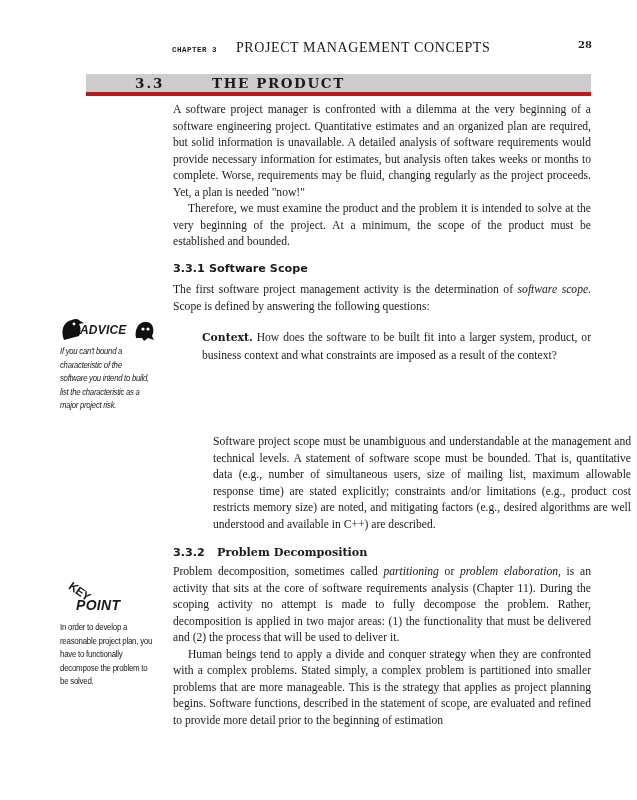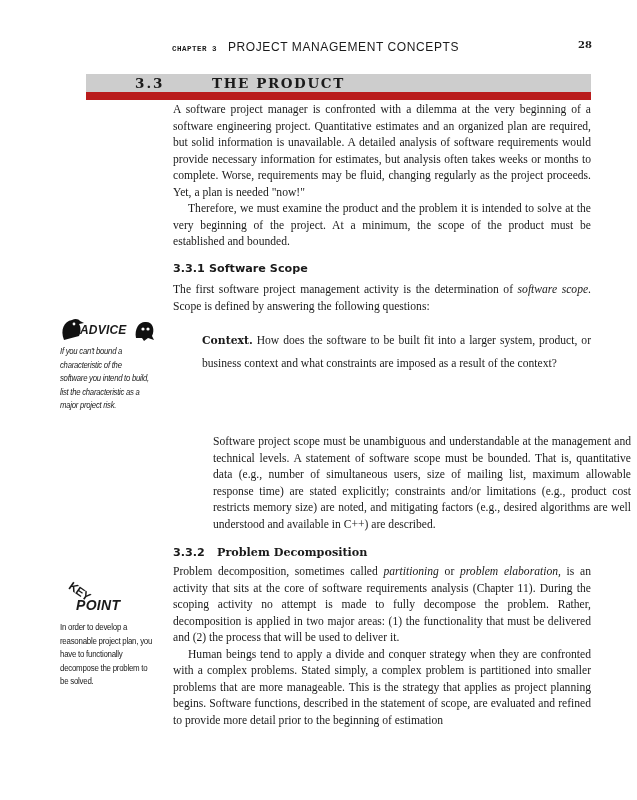--- a/index.html
+++ b/index.html
@@ -1,37 +1,37 @@
 <!DOCTYPE html>
 <html><head>
 <meta charset="utf-8">
 <style>
   html, body { margin: 0; padding: 0; background: #ffffff; }
   body { width: 637px; height: 800px; position: relative; overflow: hidden;
          font-family: "DejaVu Serif", serif; color: #1a1a1a; }
   .running-head { position: absolute; top: 40px; left: 172px; width: 420px; height: 14px;
                   font-size: 7.5px; letter-spacing: 0.5px; }
   .rh-chapter { font-weight: bold; font-family: Liberation Mono, monospace; }
-  .rh-title { margin-left: 8px; font-family: Liberation Sans, sans-serif; font-size: 12px; letter-spacing: 0.6px; }
+  .rh-title { margin-left: 16px; font-family: Liberation Serif, serif; font-size: 14px; letter-spacing: 0.6px; }
   .page-number { position: absolute; right: 0; top: -1px; font-weight: bold; font-size: 10px; font-family: "DejaVu Serif", serif; letter-spacing: 0; }
   .section-bar { position: absolute; top: 74px; left: 86px; width: 505px; height: 18px;
-                 background: #cdcdcd; border-bottom: 8px solid #b91c1c; }
+                 background: #cdcdcd; border-bottom: 4px solid #b91c1c; }
   .section-num { position: absolute; left: 49px; top: 1px; font-weight: bold; font-size: 13.5px;
                  letter-spacing: 2px; font-family: "DejaVu Serif", serif; }
   .section-title { position: absolute; left: 86px; top: 1px; font-weight: bold; font-size: 13.5px;
                    letter-spacing: 1.6px; font-family: "DejaVu Serif", serif; margin-left: 40px; }
   .body { position: absolute; left: 173px; width: 418px;
           font-family: "Liberation Serif", serif; font-size: 11.6px; line-height: 16.5px; text-align: justify; }
   .body p { margin: 0; }
   .indent { text-indent: 15px; }
   .subhead { position: absolute; left: 173px; font-family: "DejaVu Sans", sans-serif; font-weight: bold; font-size: 11.2px; }
   .subhead .num { display: inline-block; width: 40px; }
   .subhead .num.narrow { width: 36px; }
   .qlist { position: absolute; left: 202px; width: 389px; font-family: "Liberation Serif", serif;
-           font-size: 11.6px; line-height: 23px; text-align: justify; }
+           font-size: 11.6px; line-height: 18px; text-align: justify; }
   .qlist b { font-family: "DejaVu Serif", serif; font-size: 10.8px; }
   .margin-note { position: absolute; left: 60px; width: 105px; font-family: "Liberation Sans", sans-serif;
                  font-style: italic; font-size: 9px; line-height: 13.6px; letter-spacing: -0.3px; transform: scaleX(0.86); transform-origin: left top; }
   .margin-note.upright { font-style: normal; transform: scaleX(0.88); }
   .advice-icon { position: absolute; left: 60px; top: 318px; width: 100px; height: 24px; }
   .advice-label { position: absolute; left: 20px; top: 5px; font-family: "Liberation Sans", sans-serif;
                   font-weight: bold; font-style: italic; font-size: 12px; letter-spacing: 0.2px; }
   .keypoint-icon { position: absolute; left: 64px; top: 580px; width: 90px; height: 36px; }
   .kp-key { position: absolute; left: 0; top: -1px; font-family: "Liberation Sans", sans-serif; font-weight: bold;
             font-size: 12px; transform: rotate(35deg); transform-origin: left top; letter-spacing: -0.5px; left: 10px; }

